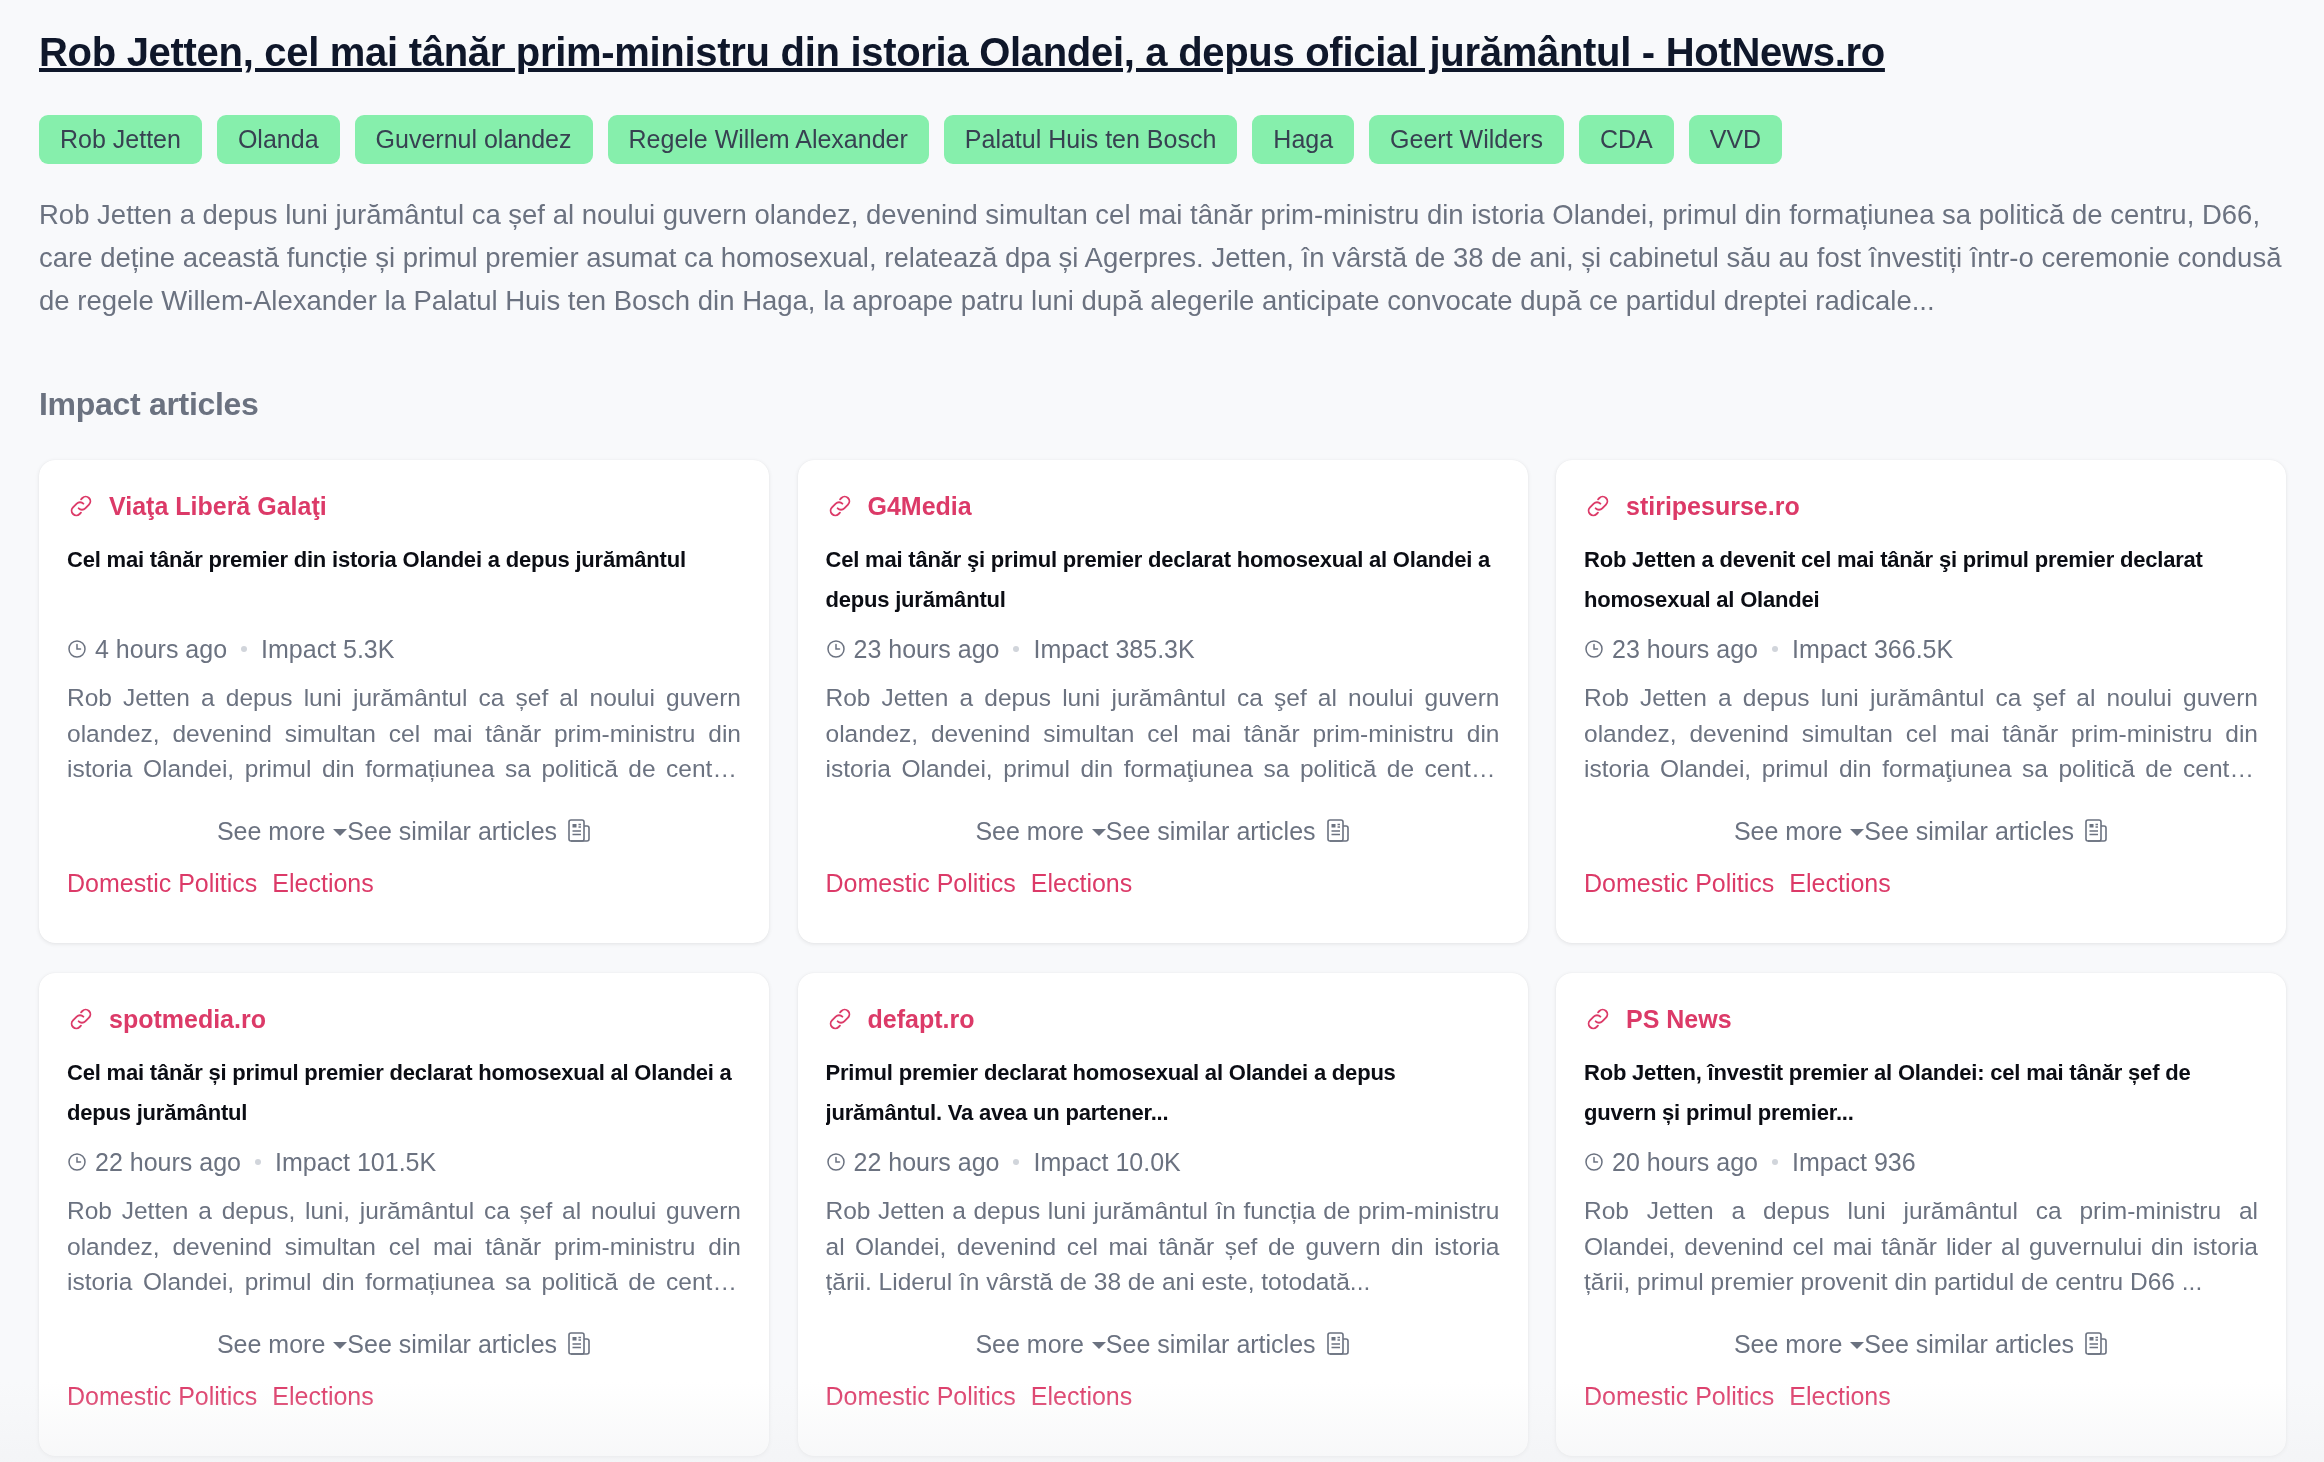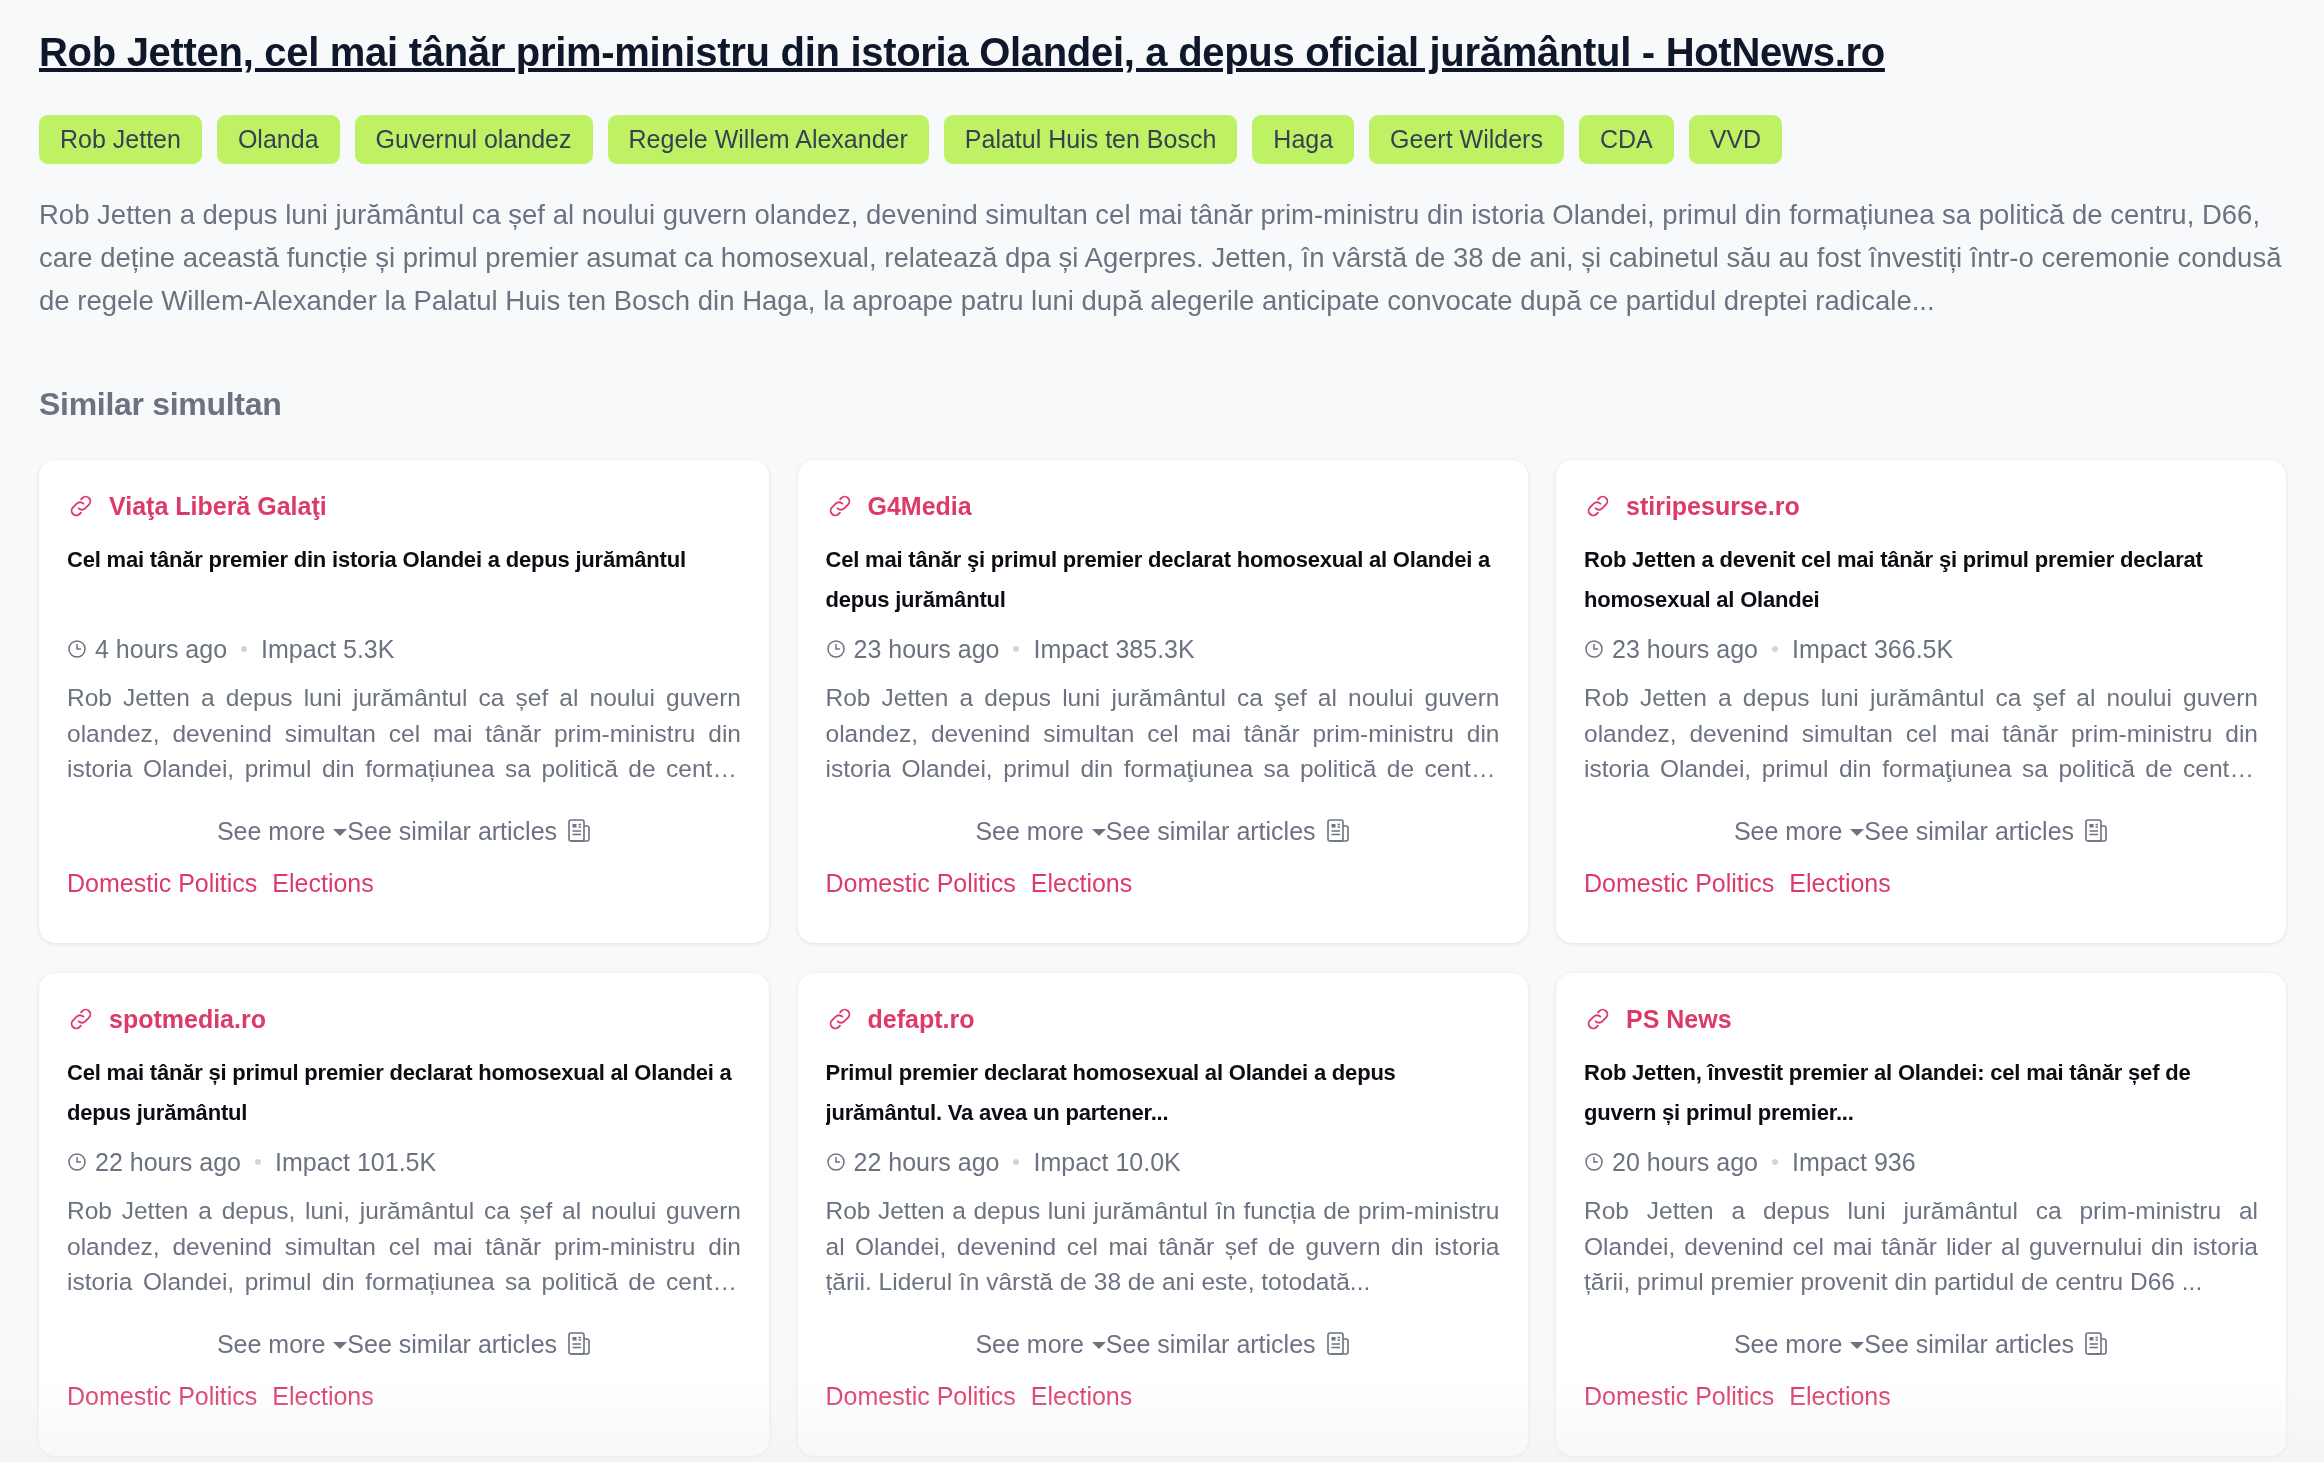--- a/index.html
+++ b/index.html
@@ -12,21 +12,21 @@
   }
   .page { position: absolute; left: 39px; top: 0; width: 2246px; }
   .article-title {
     position: absolute; top: 30px; left: 0;
     font-size: 40px; font-weight: 700; color: #0f172a;
     letter-spacing: -0.3px; white-space: nowrap; text-decoration: underline;
   }
   .tags { position: absolute; top: 115px; left: 0; display: flex; gap: 15px; }
   .tag {
     height: 49px; padding: 0 21px; border-radius: 9px;
-    background: #bef264; color: #374151;
+    background: #86efac; color: #374151;
     font-size: 25px; line-height: 49px; white-space: nowrap; cursor: pointer;
   }
   .summary {
     position: absolute; top: 193px; left: 0; width: 2246px;
     font-size: 27.5px; line-height: 43px; color: #6b7280;
     display: -webkit-box; -webkit-line-clamp: 3; -webkit-box-orient: vertical;
     overflow: hidden;
   }
   .section-heading {
     position: absolute; top: 386px; left: 0;
@@ -90,21 +90,21 @@
     <span class="tag">Regele Willem Alexander</span>
     <span class="tag">Palatul Huis ten Bosch</span>
     <span class="tag">Haga</span>
     <span class="tag">Geert Wilders</span>
     <span class="tag">CDA</span>
     <span class="tag">VVD</span>
   </div>
 
   <p class="summary">Rob Jetten a depus luni jurământul ca șef al noului guvern olandez, devenind simultan cel mai tânăr prim-ministru din istoria Olandei, primul din formațiunea sa politică de centru, D66, care deține această funcție și primul premier asumat ca homosexual, relatează dpa și Agerpres. Jetten, în vârstă de 38 de ani, și cabinetul său au fost învestiți într-o ceremonie condusă de regele Willem-Alexander la Palatul Huis ten Bosch din Haga, la aproape patru luni după alegerile anticipate convocate după ce partidul dreptei radicale...</p>
 
-  <h2 class="section-heading">Similar simultan</h2>
+  <h2 class="section-heading">Impact articles</h2>
 
   <div class="grid" id="grid">
       <div class="card">
     <div class="source-row">
       <span class="link-icon">
         <svg width="28" height="28" viewBox="0 0 24 24" fill="none" stroke="#dc3a68" stroke-width="1.6" stroke-linecap="round" stroke-linejoin="round">
           <path d="M10 14a4 4 0 0 0 5.66 0l3.18-3.18a4 4 0 0 0-5.66-5.66l-1.1 1.1"></path>
           <path d="M14 10a4 4 0 0 0-5.66 0l-3.18 3.18a4 4 0 0 0 5.66 5.66l1.1-1.1"></path>
         </svg>
       </span>

